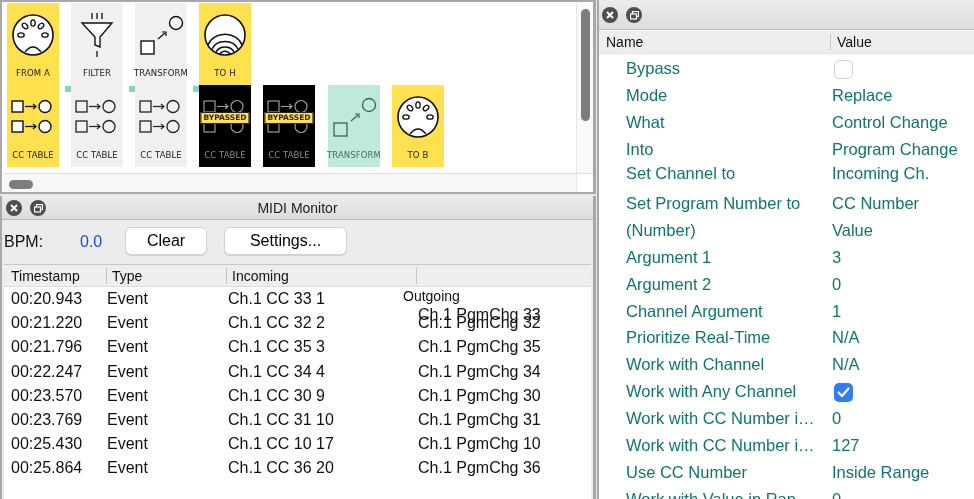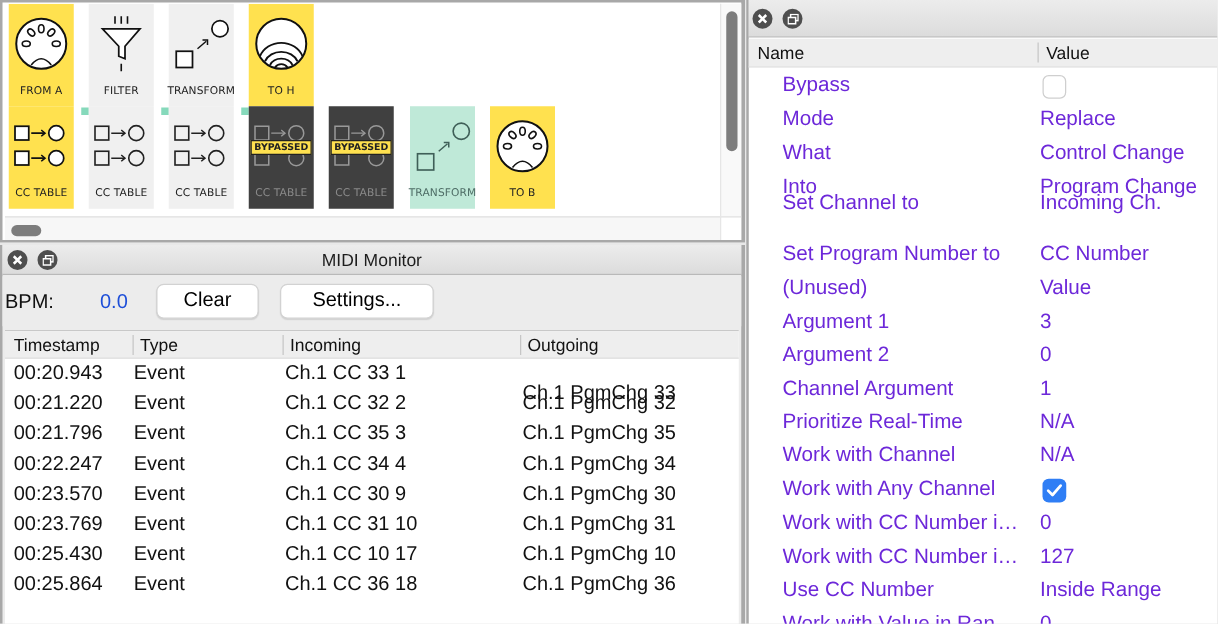--- a/index.html
+++ b/index.html
@@ -7,21 +7,21 @@
   .root { position: relative; width: 974px; height: 499px; }
 
   
   .canvas-panel { position: absolute; left: 0; top: 0; width: 596px; height: 194px; background: #fff; border: 2px solid #a8a8a8; border-right-width: 3px; }
   .canvas { position: absolute; left: 2px; top: 1px; width: 572px; height: 170px; background: #fff; overflow: hidden; }
   .node { position: absolute; width: 52px; height: 82px; display: flex; flex-direction: column; align-items: center; justify-content: flex-end; padding-bottom: 7px; }
   .node .glyph { width: 56px; height: 54px; display: flex; align-items: center; justify-content: center; margin-bottom: 6px; }
   .node .lbl { font-family: "DejaVu Sans", sans-serif; font-size: 8.5px; letter-spacing: 0.1px; color: #222; white-space: nowrap; }
   .node.yellow { background: #ffe14f; }
   .node.grey { background: #f0f0f0; }
-  .node.faint { background: #404040; }
+  .node.faint { background: #000000; }
   .node.faint .lbl { color: #8a8a8a; }
   .node.mint { background: #bfe9d8; }
   .node.mint .lbl { color: #4e6d66; }
   .port { position: absolute; width: 6px; height: 6px; background: #86d9bb; }
   .bypass-badge { position: absolute; left: 50%; top: 28px; transform: translateX(-50%); background: #ffe14f; border: 1.5px solid #222; font-family: "DejaVu Sans", sans-serif; font-size: 7.5px; font-weight: bold; color: #222; padding: 0 2px; line-height: 10px; white-space: nowrap; }
   .hscroll { position: absolute; left: 2px; top: 171px; width: 572px; height: 19px; background: #f7f7f7; border-top: 1px solid #e0e0e0; }
   .hscroll .thumb { position: absolute; left: 5px; top: 6px; width: 24px; height: 9px; border-radius: 5px; background: #7d7d7d; }
   .vscroll { position: absolute; left: 574px; top: 1px; width: 17px; height: 170px; background: #f9f9f9; border-left: 1px solid #e6e6e6; }
   .vscroll .thumb { position: absolute; left: 4px; top: 6px; width: 9px; height: 112px; border-radius: 5px; background: #7d7d7d; }
   .corner { position: absolute; left: 574px; top: 171px; width: 17px; height: 19px; background: #fff; border-left: 1px solid #e6e6e6; border-top: 1px solid #e0e0e0; }
@@ -47,21 +47,21 @@
   .mon-head .sep { position: absolute; top: 3px; width: 1px; height: 16px; background: #c6c6c6; }
   .mon-row { position: relative; height: 24.2px; font-size: 16px; color: #111; }
   .mon-row span { position: absolute; top: 3px; white-space: nowrap; }
 
   
   .props { position: absolute; left: 597px; top: 0; width: 377px; height: 499px; background: #fff; border-left: 2px solid #a8a8a8; }
   .props .titlebar { left: 0; top: 0; width: 100%; height: 30px; }
   .props-head { position: absolute; left: 0; top: 31px; width: 100%; height: 23px; background: #eeeeee; border-bottom: 1px solid #e2e2e2; font-size: 14px; color: #111; }
   .props-head .h { position: absolute; top: 3px; text-align: center; }
   .props-head .sep { position: absolute; top: 3px; left: 231px; width: 1px; height: 16px; background: #c6c6c6; }
-  .prop-row { position: absolute; left: 0; width: 100%; height: 27px; font-size: 16.5px; color: #6d28d9; }
+  .prop-row { position: absolute; left: 0; width: 100%; height: 27px; font-size: 16.5px; color: #0f766e; }
   .prop-row .pn { position: absolute; left: 27px; top: 4px; white-space: nowrap; width: 206px; overflow: hidden; }
   .prop-row .pv { position: absolute; left: 233px; top: 4px; white-space: nowrap; }
   .chk { position: absolute; left: 235px; top: 5px; width: 19px; height: 19px; border-radius: 5px; }
   .chk.off { background: #fff; border: 1px solid #cfcfcf; }
   .chk.on { background: #2f7ef5; display: flex; align-items: center; justify-content: center; }
 </style>
 </head>
 <body>
 
 <div class="root">
@@ -254,21 +254,21 @@
       <div class="btn btn-settings">Settings...</div>
     </div>
     <div class="mon-table">
       <div class="mon-head">
         <span class="h" style="left:7px;">Timestamp</span>
         <span class="sep" style="left:102px;"></span>
         <span class="h" style="left:108px;">Type</span>
         <span class="sep" style="left:222px;"></span>
         <span class="h" style="left:228px;">Incoming</span>
         <span class="sep" style="left:412px;"></span>
-        <span class="h" style="left:418px;">Outgoing</span>
+        <span class="h" style="left:399px;margin-top:20px;">Outgoing</span>
       </div>
       <div class="mon-row">
           <span style="left:7px;">00:20.943</span>
           <span style="left:103px;">Event</span>
           <span style="left:224px;">Ch.1 CC 33 1</span>
           <span style="left:414px;margin-top:16px;">Ch.1 PgmChg 33</span>
         </div>
       <div class="mon-row">
           <span style="left:7px;">00:21.220</span>
           <span style="left:103px;">Event</span>
@@ -301,21 +301,21 @@
         </div>
       <div class="mon-row">
           <span style="left:7px;">00:25.430</span>
           <span style="left:103px;">Event</span>
           <span style="left:224px;">Ch.1 CC 10 17</span>
           <span style="left:414px;">Ch.1 PgmChg 10</span>
         </div>
       <div class="mon-row">
           <span style="left:7px;">00:25.864</span>
           <span style="left:103px;">Event</span>
-          <span style="left:224px;">Ch.1 CC 36 18</span>
+          <span style="left:224px;">Ch.1 CC 36 20</span>
           <span style="left:414px;">Ch.1 PgmChg 36</span>
         </div>
     </div>
   </div>
 
   <div class="props">
     <div class="titlebar">
       <div class="tb-btn" style="left:3px;top:7px;">
         <svg width="8" height="8" viewBox="0 0 8 8">
             <path d="M1 1 L7 7 M7 1 L1 7" stroke="#fff" stroke-width="2"></path>
@@ -343,30 +343,30 @@
         <span class="pv">Replace</span>
       </div>
     <div class="prop-row" style="top:109px;">
         <span class="pn">What</span>
         <span class="pv">Control Change</span>
       </div>
     <div class="prop-row" style="top:136px;">
         <span class="pn">Into</span>
         <span class="pv">Program Change</span>
       </div>
-    <div class="prop-row" style="top:149px;">
+    <div class="prop-row" style="top:160px;">
         <span class="pn">Set Channel to</span>
         <span class="pv">Incoming Ch.</span>
       </div>
     <div class="prop-row" style="top:190px;">
         <span class="pn">Set Program Number to</span>
         <span class="pv">CC Number</span>
       </div>
     <div class="prop-row" style="top:217px;">
-        <span class="pn">(Unused)</span>
+        <span class="pn">(Number)</span>
         <span class="pv">Value</span>
       </div>
     <div class="prop-row" style="top:244px;">
         <span class="pn">Argument 1</span>
         <span class="pv">3</span>
       </div>
     <div class="prop-row" style="top:271px;">
         <span class="pn">Argument 2</span>
         <span class="pv">0</span>
       </div>

